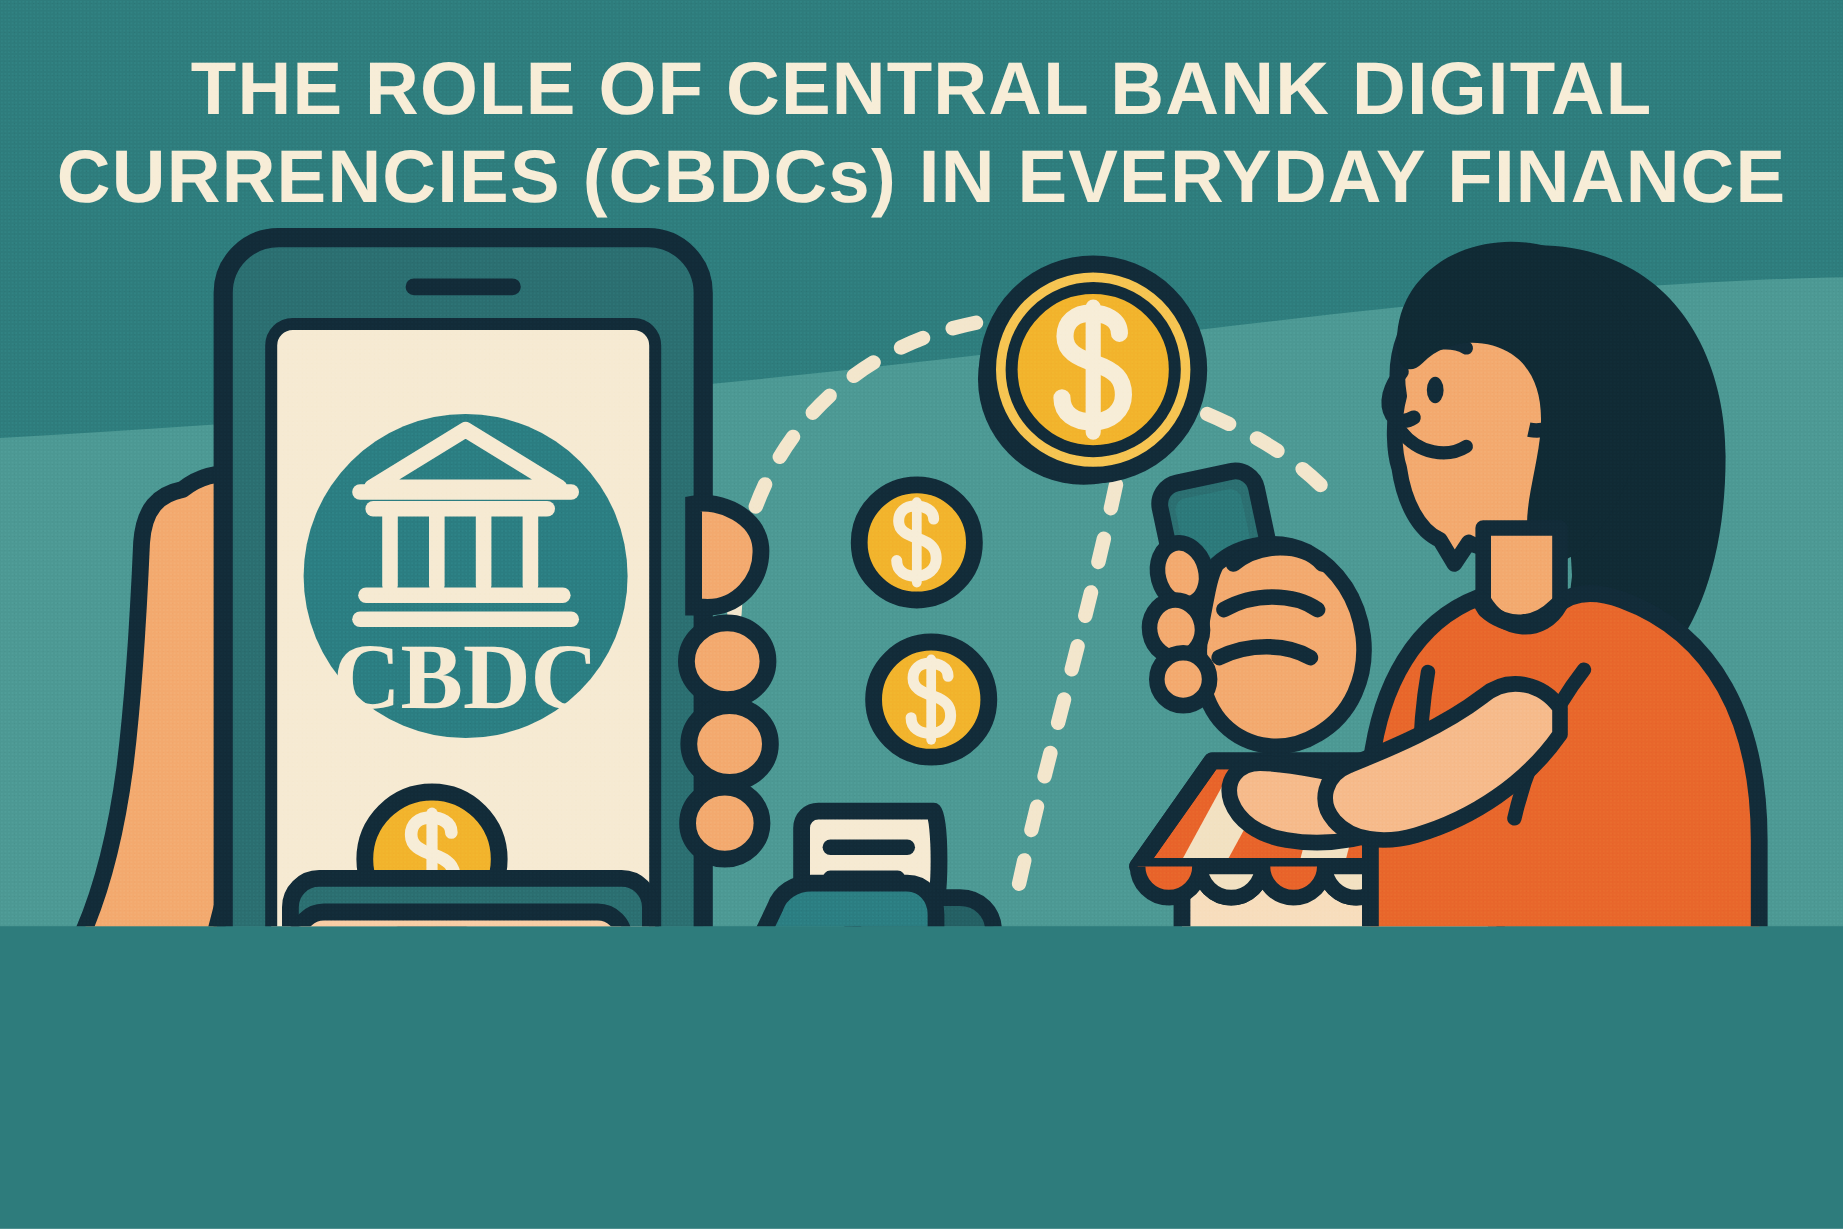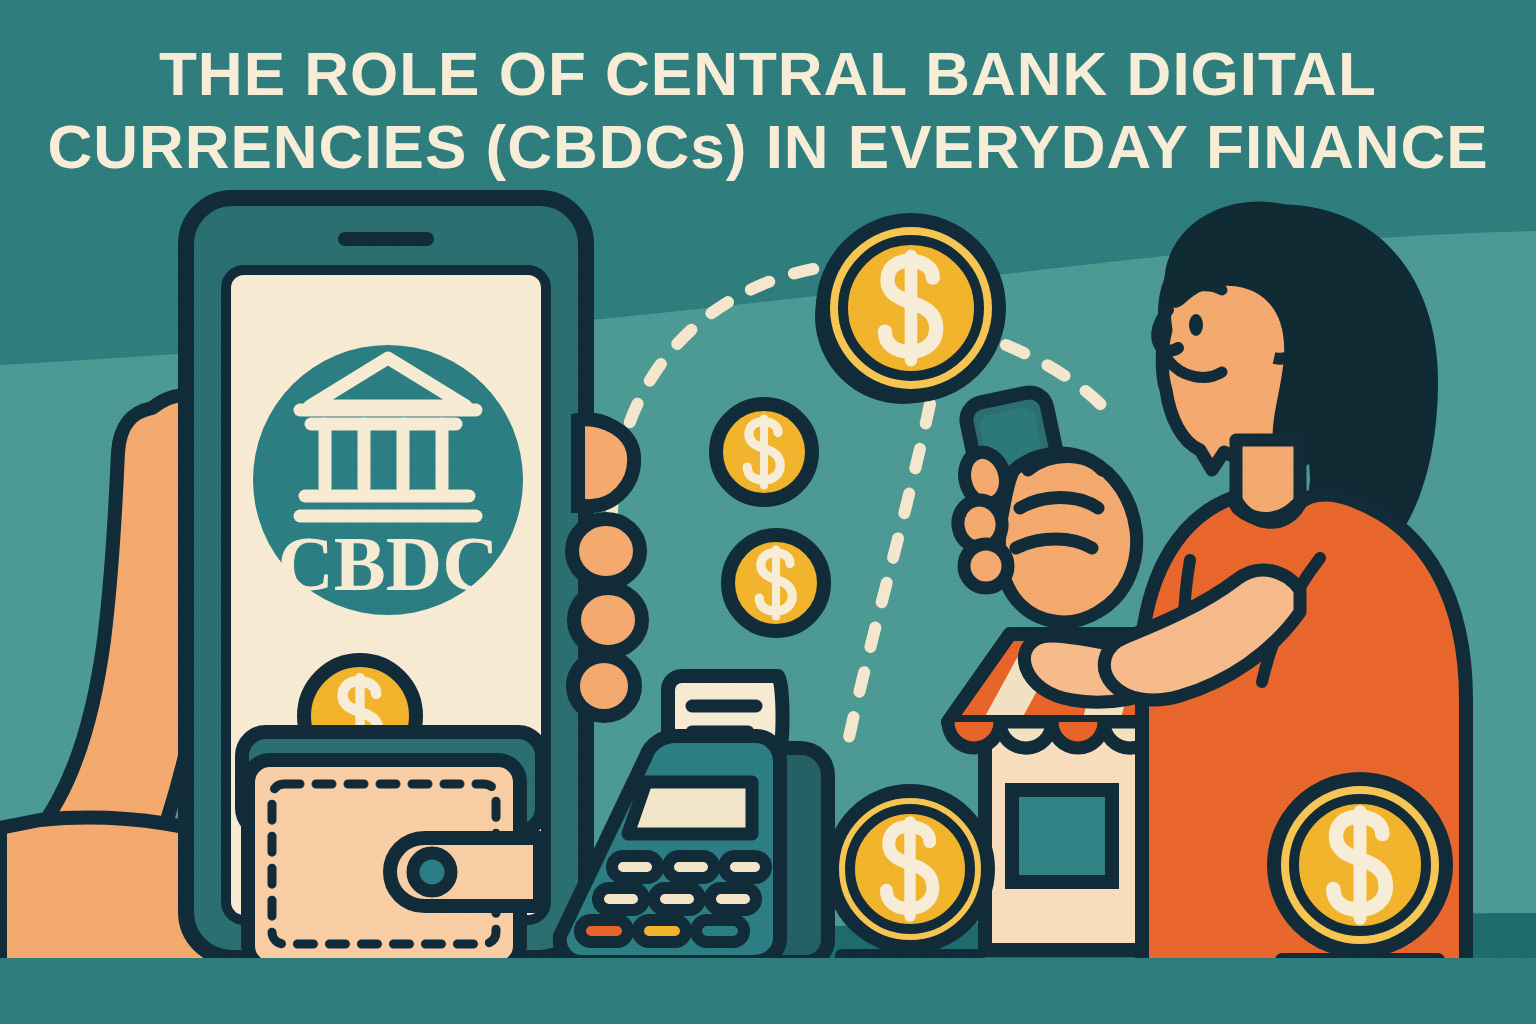--- a/index.html
+++ b/index.html
@@ -7,21 +7,21 @@
     margin: 0;
     padding: 0;
     background: #2E7C7C;
   }
   body {
     font-family: "Liberation Sans", sans-serif;
   }
   #stage {
     position: relative;
     width: 1536px;
-    height: 958px;
+    height: 772px;
     overflow: hidden;
     background: #2E7C7C;
   }
   #stage svg {
     display: block;
     width: 1536px;
     height: 1024px;
   }
   .ttl {
     font-family: "Liberation Sans", sans-serif;

